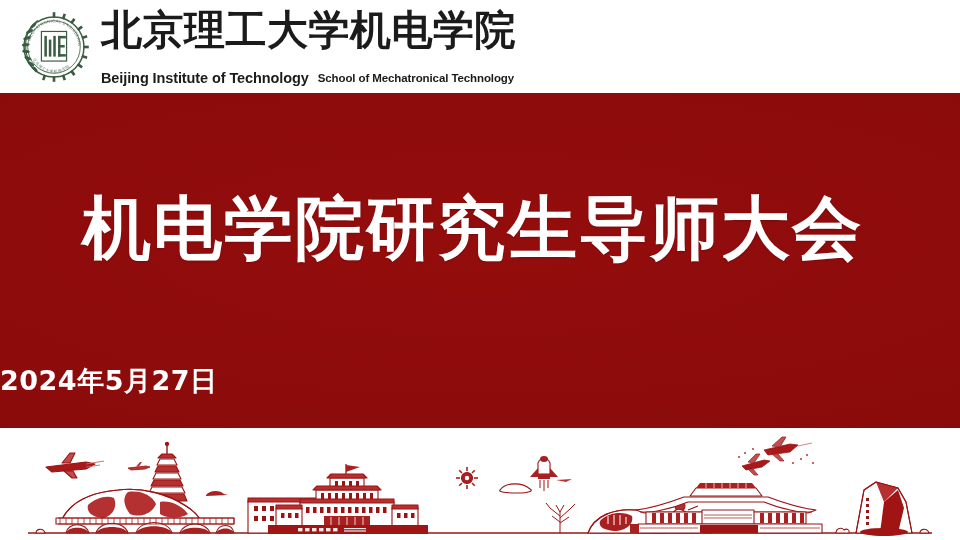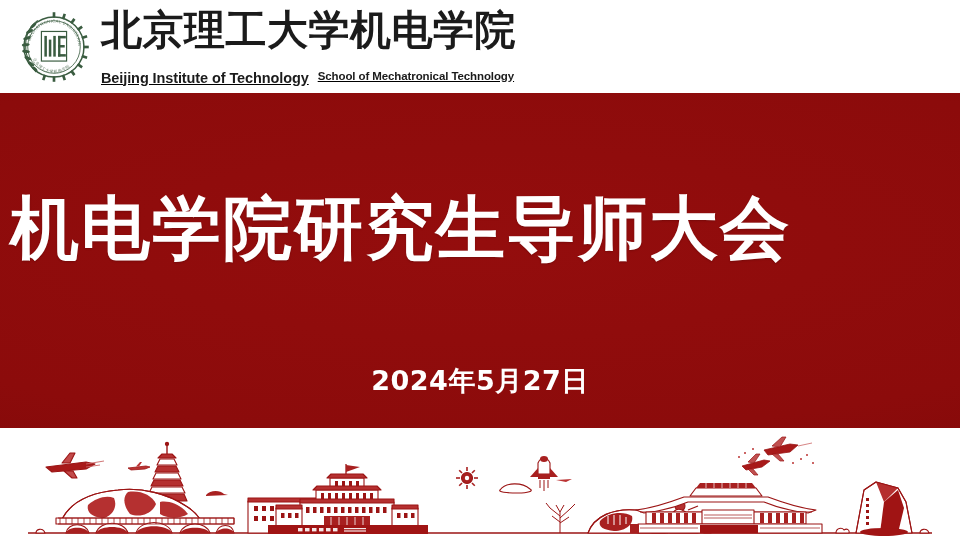--- a/index.html
+++ b/index.html
@@ -41,24 +41,23 @@
     font-size: 41px;
     line-height: 45px;
     font-weight: 700;
     color: #1b1b1b;
     letter-spacing: 0.5px;
     white-space: nowrap;
     font-family: "DejaVu Sans", "Liberation Sans", sans-serif;
   }
   .wordmark-en-row {
     display: flex;
-    align-items: flex-start;
+    align-items: center;
     margin-top: 17px;
     white-space: nowrap;
-    text-decoration: underline;
   }
   .wordmark-en-main {
     font-size: 14.5px;
     font-weight: 700;
     color: #1b1b1b;
     letter-spacing: -0.1px;
   }
   .wordmark-en-sub {
     font-size: 11.5px;
     font-weight: 700;
@@ -72,35 +71,34 @@
     position: absolute;
     left: 0; top: 93px;
     width: 960px; height: 335px;
     background: #8f0c0c;
     background-image: radial-gradient(ellipse 120% 95% at 50% 45%, #940d0d 0%, #8c0b0b 60%, #7e0808 100%);
   }
   .banner-title {
     position: absolute;
     left: 0; top: 96px;
     width: 863px;
-    text-align: left;
+    text-align: right;
     color: #ffffff;
     font-size: 69px;
     line-height: 78px;
     font-weight: 700;
     letter-spacing: 2px;
     font-family: "DejaVu Sans", "Liberation Sans", sans-serif;
     text-shadow: 0 1px 2px rgba(0,0,0,0.18);
-    padding-left: 10px;
   }
   .banner-date {
     position: absolute;
     left: 0; top: 272px;
     width: 960px;
-    text-align: center;
+    text-align: left;
     color: #ffffff;
     font-size: 27px;
     line-height: 32px;
     font-weight: 700;
     letter-spacing: 0.5px;
     font-family: "DejaVu Sans", "Liberation Sans", sans-serif;
   }
 
   
   .skyline {

